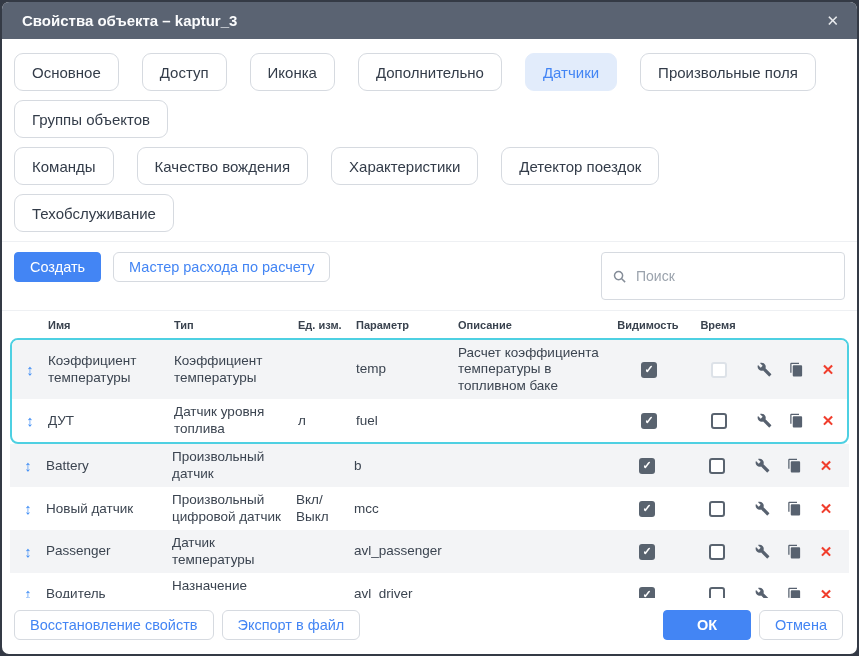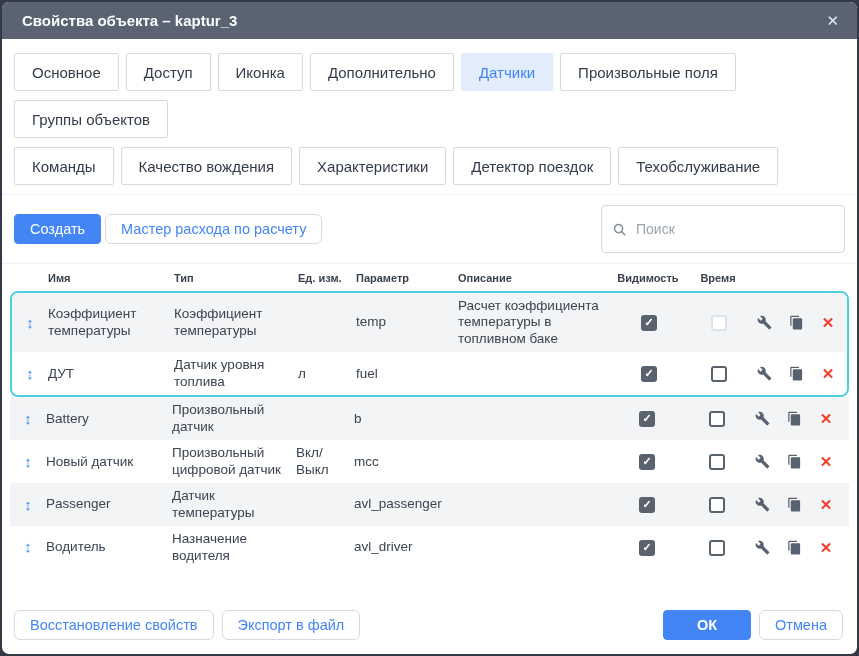--- a/index.html
+++ b/index.html
@@ -32,32 +32,32 @@
     cursor:pointer;line-height:1;padding:4px 2px;
   }
   
   .tabs{
     padding:14px 12px 0 12px;
     border-bottom:1px solid #eef0f3;
   }
   .tab-btn{
     display:inline-flex;align-items:center;
     height:38px;padding:0 17px;
-    margin:0 7px 9px 0;
+    margin:0 23px 9px 0;
     background:#fff;
-    border:1px solid #d6dae0;border-radius:2px;
+    border:1px solid #d6dae0;border-radius:9px;
     font-family:inherit;font-size:15px;color:#333c49;
     cursor:pointer;
   }
   .tab-btn.active{
     background:#e2ecfb;border-color:#e2ecfb;color:var(--accent,#4385f4);
   }
   
   .toolbar{
-    display:flex;align-items:center;gap:4px;
+    display:flex;align-items:flex-start;gap:12px;
     padding:10px 12px 10px 12px;
     border-bottom:1px solid #eef0f3;
   }
   .btn{
     display:inline-flex;align-items:center;justify-content:center;
     height:30px;padding:0 15px;
     font-family:inherit;font-size:14.5px;
     border-radius:6px;border:1px solid #d6dae0;
     background:#fff;color:var(--accent,#4385f4);cursor:pointer;
   }

